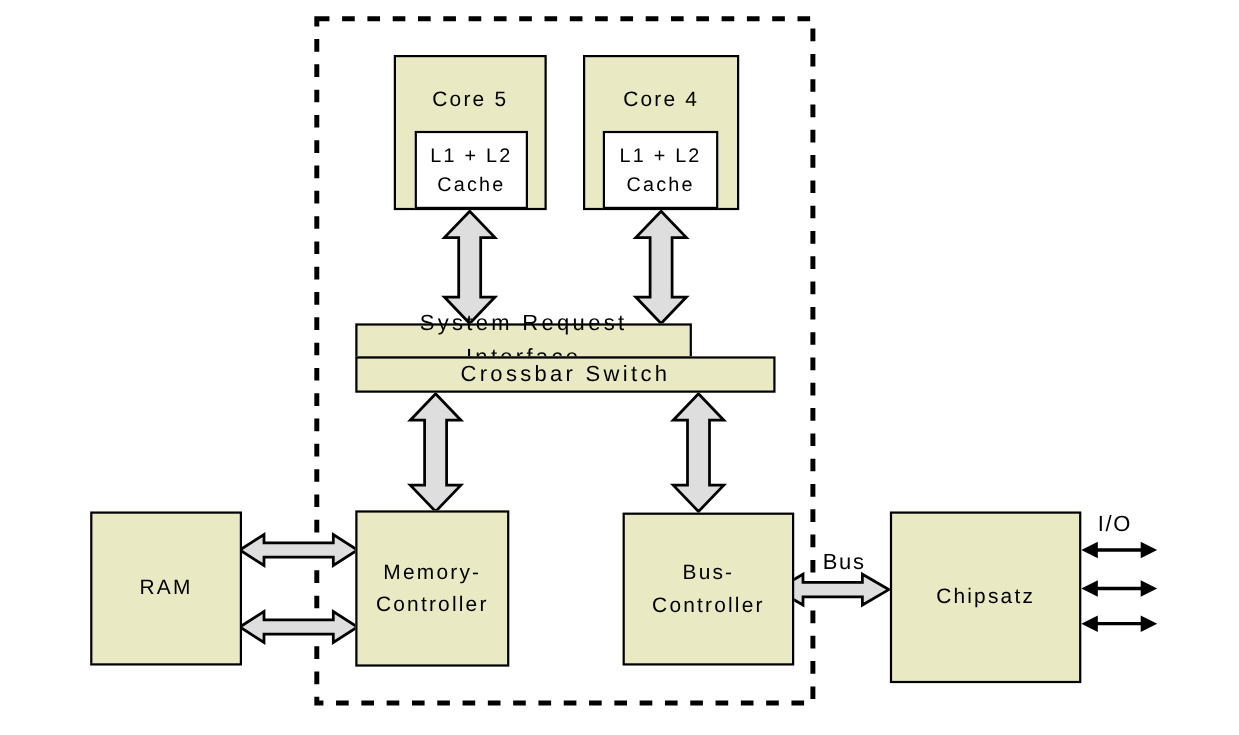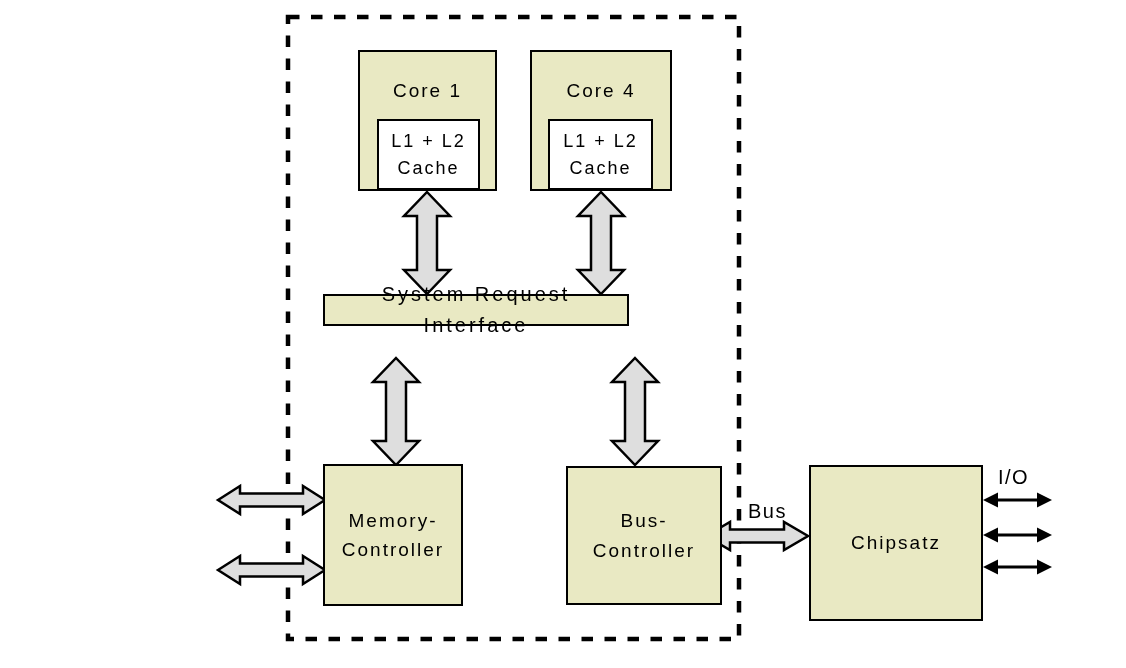--- a/index.html
+++ b/index.html
@@ -80,39 +80,45 @@
       <polygon class="thin-arrow-head" points="1052,535 1037,527.5 1037,542.5"></polygon>
     </g>
     <g>
       <line class="thin-arrow-line" x1="995" y1="567" x2="1040" y2="567"></line>
       <polygon class="thin-arrow-head" points="983,567 998,559.5 998,574.5"></polygon>
       <polygon class="thin-arrow-head" points="1052,567 1037,559.5 1037,574.5"></polygon>
     </g>
   </svg>
 
   <div class="box core" style="left:358px;top:50px;width:139px;height:141px">
-    <div>Core 1</div>
+    <div>Core 5</div>
   </div>
   <div class="box cache" style="left:377px;top:119px;width:103px;height:71px">
     <div>L1 + L2</div>
     <div>Cache</div>
   </div>
 
   <div class="box core" style="left:530px;top:50px;width:142px;height:141px">
     <div>Core 4</div>
   </div>
   <div class="box cache" style="left:548px;top:119px;width:105px;height:71px">
     <div>L1 + L2</div>
     <div>Cache</div>
   </div>
 
   <div class="box bar" style="left:323px;top:294px;width:306px;height:32px">
     <div>System Request Interface</div>
   </div>
+  <div class="box bar" style="left:323px;top:324px;width:382px;height:33px">
+    <div>Crossbar Switch</div>
+  </div>
 
+  <div class="box" style="left:82px;top:465px;width:138px;height:140px">
+    <div>RAM</div>
+  </div>
 
   <div class="box" style="left:323px;top:464px;width:140px;height:142px">
     <div>Memory-</div>
     <div>Controller</div>
   </div>
 
   <div class="box" style="left:566px;top:466px;width:156px;height:139px">
     <div>Bus-</div>
     <div>Controller</div>
   </div>

